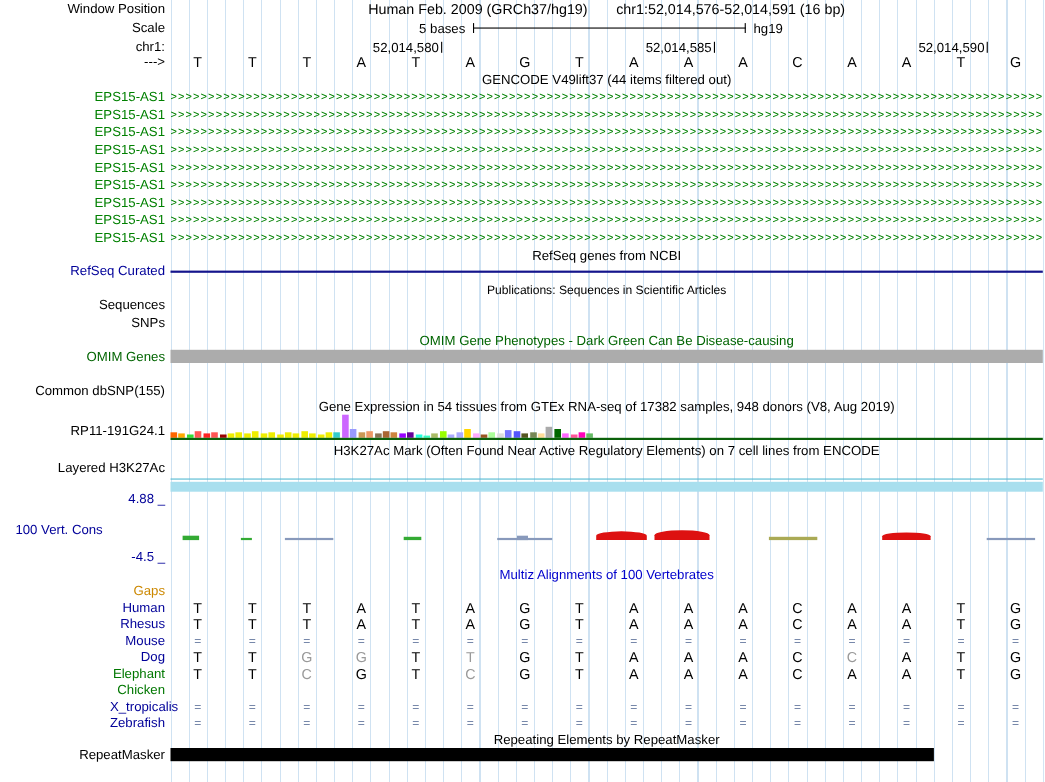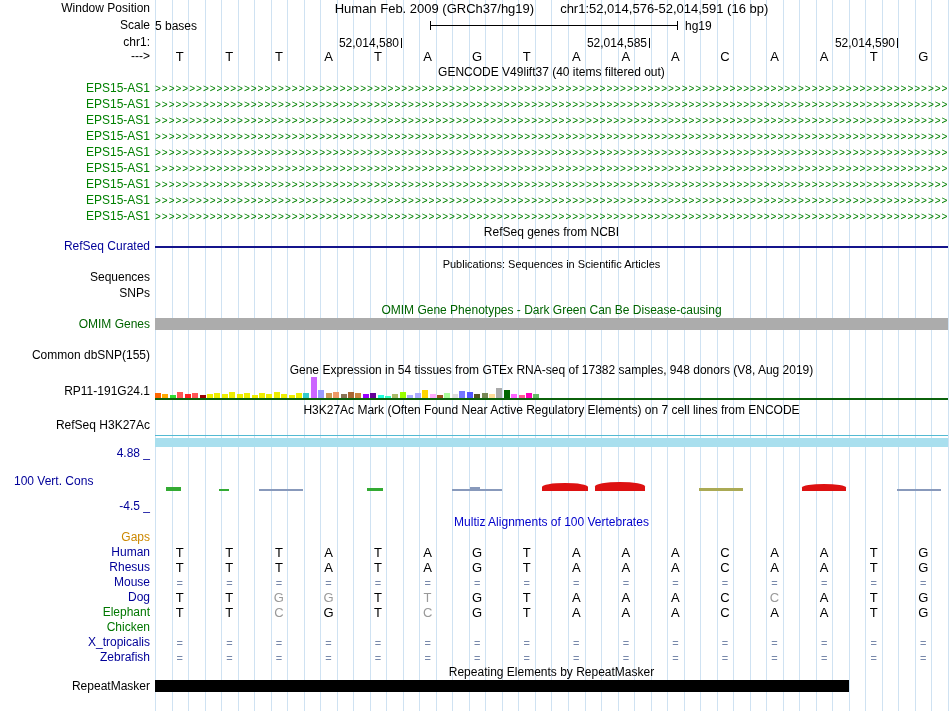--- a/index.html
+++ b/index.html
@@ -26,21 +26,21 @@
 <body>
 
 <div id="screen">
   <div id="guidelines"></div>
 
   <div class="lbl" style="top:2px">Window Position</div>
   <div class="title" style="top:2px;font-size:13px">
     <span>Human Feb. 2009 (GRCh37/hg19)</span><span style="display:inline-block;width:26px"></span><span>chr1:52,014,576-52,014,591 (16 bp)</span>
   </div>
   <div class="lbl" style="top:19px">Scale</div>
-  <div style="position:absolute;left:155px;top:19px;width:268px;text-align:left;font-size:12px">5 bases</div>
+  <div style="position:absolute;left:155px;top:19px;width:268px;text-align:right;font-size:12px">5 bases</div>
   <div style="position:absolute;left:430px;top:25px;width:248px;height:1px;background:#000"></div>
   <div style="position:absolute;left:430px;top:21px;width:1px;height:9px;background:#000"></div>
   <div style="position:absolute;left:677px;top:21px;width:1px;height:9px;background:#000"></div>
   <div style="position:absolute;left:685px;top:19px;font-size:12px">hg19</div>
   <div class="lbl" style="top:36px">chr1:</div>
   <div id="ruler-layer">
       <div class="ruler-num" style="left: 315px;">52,014,580</div>
       <div class="ruler-tick" style="left: 401px;"></div>
       <div class="ruler-num" style="left: 563px;">52,014,585</div>
       <div class="ruler-tick" style="left: 649px;"></div>
@@ -60,21 +60,21 @@
       <div class="base" style="left: 565.281px; top: 50px;">A</div>
       <div class="base" style="left: 614.844px; top: 50px;">A</div>
       <div class="base" style="left: 664.406px; top: 50px;">A</div>
       <div class="base" style="left: 713.969px; top: 50px;">C</div>
       <div class="base" style="left: 763.531px; top: 50px;">A</div>
       <div class="base" style="left: 813.094px; top: 50px;">A</div>
       <div class="base" style="left: 862.656px; top: 50px;">T</div>
       <div class="base" style="left: 912.219px; top: 50px;">G</div>
     </div>
 
-  <div class="title" style="top:66px">GENCODE V49lift37 (40 items filtered out)</div>
+  <div class="title" style="top:66px">GENCODE V49lift37 (44 items filtered out)</div>
   <div id="gencode-track">
       <div class="lbl" style="top: 82px; color: rgb(0, 128, 0);">EPS15-AS1</div>
       <div class="arrow-row" style="top: 82px; color: rgb(0, 128, 0);">&gt;&gt;&gt;&gt;&gt;&gt;&gt;&gt;&gt;&gt;&gt;&gt;&gt;&gt;&gt;&gt;&gt;&gt;&gt;&gt;&gt;&gt;&gt;&gt;&gt;&gt;&gt;&gt;&gt;&gt;&gt;&gt;&gt;&gt;&gt;&gt;&gt;&gt;&gt;&gt;&gt;&gt;&gt;&gt;&gt;&gt;&gt;&gt;&gt;&gt;&gt;&gt;&gt;&gt;&gt;&gt;&gt;&gt;&gt;&gt;&gt;&gt;&gt;&gt;&gt;&gt;&gt;&gt;&gt;&gt;&gt;&gt;&gt;&gt;&gt;&gt;&gt;&gt;&gt;&gt;&gt;&gt;&gt;&gt;&gt;&gt;&gt;&gt;&gt;&gt;&gt;&gt;&gt;&gt;&gt;&gt;&gt;&gt;&gt;&gt;&gt;&gt;&gt;&gt;&gt;&gt;&gt;&gt;&gt;&gt;&gt;&gt;&gt;&gt;&gt;&gt;&gt;&gt;&gt;&gt;&gt;&gt;&gt;&gt;&gt;&gt;&gt;&gt;&gt;&gt;&gt;&gt;&gt;&gt;&gt;&gt;&gt;&gt;&gt;&gt;&gt;&gt;&gt;&gt;&gt;&gt;&gt;&gt;&gt;&gt;&gt;&gt;&gt;&gt;&gt;&gt;&gt;&gt;&gt;&gt;&gt;&gt;&gt;&gt;&gt;&gt;&gt;&gt;&gt;&gt;&gt;&gt;&gt;&gt;&gt;&gt;&gt;&gt;&gt;&gt;&gt;&gt;&gt;&gt;&gt;&gt;&gt;&gt;&gt;&gt;</div>
       <div class="lbl" style="top: 98px; color: rgb(0, 128, 0);">EPS15-AS1</div>
       <div class="arrow-row" style="top: 98px; color: rgb(0, 128, 0);">&gt;&gt;&gt;&gt;&gt;&gt;&gt;&gt;&gt;&gt;&gt;&gt;&gt;&gt;&gt;&gt;&gt;&gt;&gt;&gt;&gt;&gt;&gt;&gt;&gt;&gt;&gt;&gt;&gt;&gt;&gt;&gt;&gt;&gt;&gt;&gt;&gt;&gt;&gt;&gt;&gt;&gt;&gt;&gt;&gt;&gt;&gt;&gt;&gt;&gt;&gt;&gt;&gt;&gt;&gt;&gt;&gt;&gt;&gt;&gt;&gt;&gt;&gt;&gt;&gt;&gt;&gt;&gt;&gt;&gt;&gt;&gt;&gt;&gt;&gt;&gt;&gt;&gt;&gt;&gt;&gt;&gt;&gt;&gt;&gt;&gt;&gt;&gt;&gt;&gt;&gt;&gt;&gt;&gt;&gt;&gt;&gt;&gt;&gt;&gt;&gt;&gt;&gt;&gt;&gt;&gt;&gt;&gt;&gt;&gt;&gt;&gt;&gt;&gt;&gt;&gt;&gt;&gt;&gt;&gt;&gt;&gt;&gt;&gt;&gt;&gt;&gt;&gt;&gt;&gt;&gt;&gt;&gt;&gt;&gt;&gt;&gt;&gt;&gt;&gt;&gt;&gt;&gt;&gt;&gt;&gt;&gt;&gt;&gt;&gt;&gt;&gt;&gt;&gt;&gt;&gt;&gt;&gt;&gt;&gt;&gt;&gt;&gt;&gt;&gt;&gt;&gt;&gt;&gt;&gt;&gt;&gt;&gt;&gt;&gt;&gt;&gt;&gt;&gt;&gt;&gt;&gt;&gt;&gt;&gt;&gt;&gt;&gt;&gt;&gt;</div>
       <div class="lbl" style="top: 114px; color: rgb(0, 128, 0);">EPS15-AS1</div>
       <div class="arrow-row" style="top: 114px; color: rgb(0, 128, 0);">&gt;&gt;&gt;&gt;&gt;&gt;&gt;&gt;&gt;&gt;&gt;&gt;&gt;&gt;&gt;&gt;&gt;&gt;&gt;&gt;&gt;&gt;&gt;&gt;&gt;&gt;&gt;&gt;&gt;&gt;&gt;&gt;&gt;&gt;&gt;&gt;&gt;&gt;&gt;&gt;&gt;&gt;&gt;&gt;&gt;&gt;&gt;&gt;&gt;&gt;&gt;&gt;&gt;&gt;&gt;&gt;&gt;&gt;&gt;&gt;&gt;&gt;&gt;&gt;&gt;&gt;&gt;&gt;&gt;&gt;&gt;&gt;&gt;&gt;&gt;&gt;&gt;&gt;&gt;&gt;&gt;&gt;&gt;&gt;&gt;&gt;&gt;&gt;&gt;&gt;&gt;&gt;&gt;&gt;&gt;&gt;&gt;&gt;&gt;&gt;&gt;&gt;&gt;&gt;&gt;&gt;&gt;&gt;&gt;&gt;&gt;&gt;&gt;&gt;&gt;&gt;&gt;&gt;&gt;&gt;&gt;&gt;&gt;&gt;&gt;&gt;&gt;&gt;&gt;&gt;&gt;&gt;&gt;&gt;&gt;&gt;&gt;&gt;&gt;&gt;&gt;&gt;&gt;&gt;&gt;&gt;&gt;&gt;&gt;&gt;&gt;&gt;&gt;&gt;&gt;&gt;&gt;&gt;&gt;&gt;&gt;&gt;&gt;&gt;&gt;&gt;&gt;&gt;&gt;&gt;&gt;&gt;&gt;&gt;&gt;&gt;&gt;&gt;&gt;&gt;&gt;&gt;&gt;&gt;&gt;&gt;&gt;&gt;&gt;&gt;</div>
       <div class="lbl" style="top: 130px; color: rgb(0, 128, 0);">EPS15-AS1</div>
       <div class="arrow-row" style="top: 130px; color: rgb(0, 128, 0);">&gt;&gt;&gt;&gt;&gt;&gt;&gt;&gt;&gt;&gt;&gt;&gt;&gt;&gt;&gt;&gt;&gt;&gt;&gt;&gt;&gt;&gt;&gt;&gt;&gt;&gt;&gt;&gt;&gt;&gt;&gt;&gt;&gt;&gt;&gt;&gt;&gt;&gt;&gt;&gt;&gt;&gt;&gt;&gt;&gt;&gt;&gt;&gt;&gt;&gt;&gt;&gt;&gt;&gt;&gt;&gt;&gt;&gt;&gt;&gt;&gt;&gt;&gt;&gt;&gt;&gt;&gt;&gt;&gt;&gt;&gt;&gt;&gt;&gt;&gt;&gt;&gt;&gt;&gt;&gt;&gt;&gt;&gt;&gt;&gt;&gt;&gt;&gt;&gt;&gt;&gt;&gt;&gt;&gt;&gt;&gt;&gt;&gt;&gt;&gt;&gt;&gt;&gt;&gt;&gt;&gt;&gt;&gt;&gt;&gt;&gt;&gt;&gt;&gt;&gt;&gt;&gt;&gt;&gt;&gt;&gt;&gt;&gt;&gt;&gt;&gt;&gt;&gt;&gt;&gt;&gt;&gt;&gt;&gt;&gt;&gt;&gt;&gt;&gt;&gt;&gt;&gt;&gt;&gt;&gt;&gt;&gt;&gt;&gt;&gt;&gt;&gt;&gt;&gt;&gt;&gt;&gt;&gt;&gt;&gt;&gt;&gt;&gt;&gt;&gt;&gt;&gt;&gt;&gt;&gt;&gt;&gt;&gt;&gt;&gt;&gt;&gt;&gt;&gt;&gt;&gt;&gt;&gt;&gt;&gt;&gt;&gt;&gt;&gt;&gt;</div>
       <div class="lbl" style="top: 146px; color: rgb(0, 128, 0);">EPS15-AS1</div>
@@ -155,21 +155,21 @@
       <div class="gtex-bar" style="left: 341.3px; height: 10px; background: rgb(170, 170, 170);"></div>
       <div class="gtex-bar" style="left: 348.7px; height: 8px; background: rgb(0, 102, 0);"></div>
       <div class="gtex-bar" style="left: 356.2px; height: 4px; background: rgb(255, 102, 255);"></div>
       <div class="gtex-bar" style="left: 363.6px; height: 3px; background: rgb(255, 85, 153);"></div>
       <div class="gtex-bar" style="left: 371px; height: 5px; background: rgb(255, 0, 187);"></div>
       <div class="gtex-bar" style="left: 378.4px; height: 4px; background: rgb(102, 187, 102);"></div>
     </div>
   <div style="position: absolute; left: 155px; top: 398px; width: 793px; height: 2px; background: rgb(11, 97, 11);"></div>
 
   <div class="title" style="top:404px">H3K27Ac Mark (Often Found Near Active Regulatory Elements) on 7 cell lines from ENCODE</div>
-  <div class="lbl" style="top:419px">RefSeq H3K27Ac</div>
+  <div class="lbl" style="top:419px">Layered H3K27Ac</div>
   <div style="position: absolute; left: 155px; top: 435px; width: 793px; height: 1px; background: rgb(83, 186, 210);"></div>
   <div style="position: absolute; left: 155px; top: 438px; width: 793px; height: 9px; background: rgb(169, 223, 238);"></div>
 
   <div class="lbl" style="top: 447px; color: rgb(0, 0, 153);">4.88 _</div>
   <div style="position: absolute; left: 14px; top: 474px; font-size: 12px; color: rgb(0, 0, 153);">100 Vert. Cons</div>
   <div class="lbl" style="top: 500px; color: rgb(0, 0, 153);">-4.5 _</div>
   <div id="phylop-layer">
       <div style="position: absolute; left: 166px; width: 15px; height: 4px; top: 487px; background: rgb(51, 170, 51);"></div>
       <div style="position: absolute; left: 219px; width: 10px; height: 2px; top: 489px; background: rgb(51, 170, 51);"></div>
       <div style="position: absolute; left: 259px; width: 44px; height: 2px; top: 489px; background: rgb(136, 153, 187);"></div>
@@ -265,21 +265,21 @@
       <div class="base" style="left: 515.719px; top: 606px;">T</div>
       <div class="base" style="left: 565.281px; top: 606px;">A</div>
       <div class="base" style="left: 614.844px; top: 606px;">A</div>
       <div class="base" style="left: 664.406px; top: 606px;">A</div>
       <div class="base" style="left: 713.969px; top: 606px;">C</div>
       <div class="base" style="left: 763.531px; top: 606px;">A</div>
       <div class="base" style="left: 813.094px; top: 606px;">A</div>
       <div class="base" style="left: 862.656px; top: 606px;">T</div>
       <div class="base" style="left: 912.219px; top: 606px;">G</div>
       <div class="lbl" style="top: 621px; color: rgb(0, 119, 0);">Chicken</div>
-      <div class="lbl" style="top: 636px; color: rgb(0, 0, 153);">X_tropicalis</div>
+      <div class="lbl" style="top: 636px; color: rgb(0, 0, 153); margin-left: 12px;">X_tropicalis</div>
       <div class="base" style="left: 168.781px; top: 636px; color: rgb(119, 136, 170); font-size: 11px;">=</div>
       <div class="base" style="left: 218.344px; top: 636px; color: rgb(119, 136, 170); font-size: 11px;">=</div>
       <div class="base" style="left: 267.906px; top: 636px; color: rgb(119, 136, 170); font-size: 11px;">=</div>
       <div class="base" style="left: 317.469px; top: 636px; color: rgb(119, 136, 170); font-size: 11px;">=</div>
       <div class="base" style="left: 367.031px; top: 636px; color: rgb(119, 136, 170); font-size: 11px;">=</div>
       <div class="base" style="left: 416.594px; top: 636px; color: rgb(119, 136, 170); font-size: 11px;">=</div>
       <div class="base" style="left: 466.156px; top: 636px; color: rgb(119, 136, 170); font-size: 11px;">=</div>
       <div class="base" style="left: 515.719px; top: 636px; color: rgb(119, 136, 170); font-size: 11px;">=</div>
       <div class="base" style="left: 565.281px; top: 636px; color: rgb(119, 136, 170); font-size: 11px;">=</div>
       <div class="base" style="left: 614.844px; top: 636px; color: rgb(119, 136, 170); font-size: 11px;">=</div>

